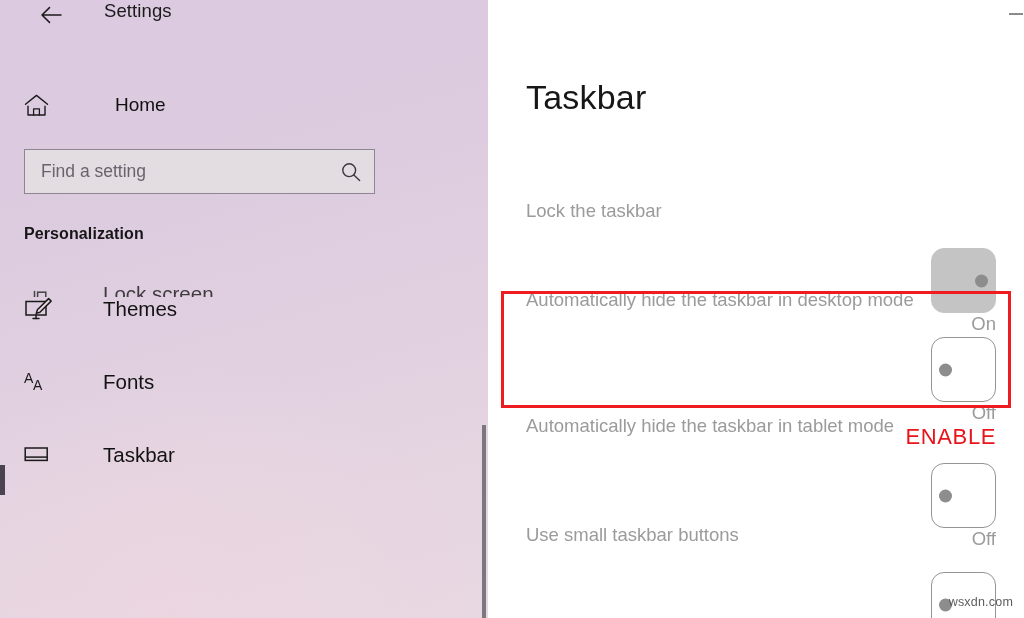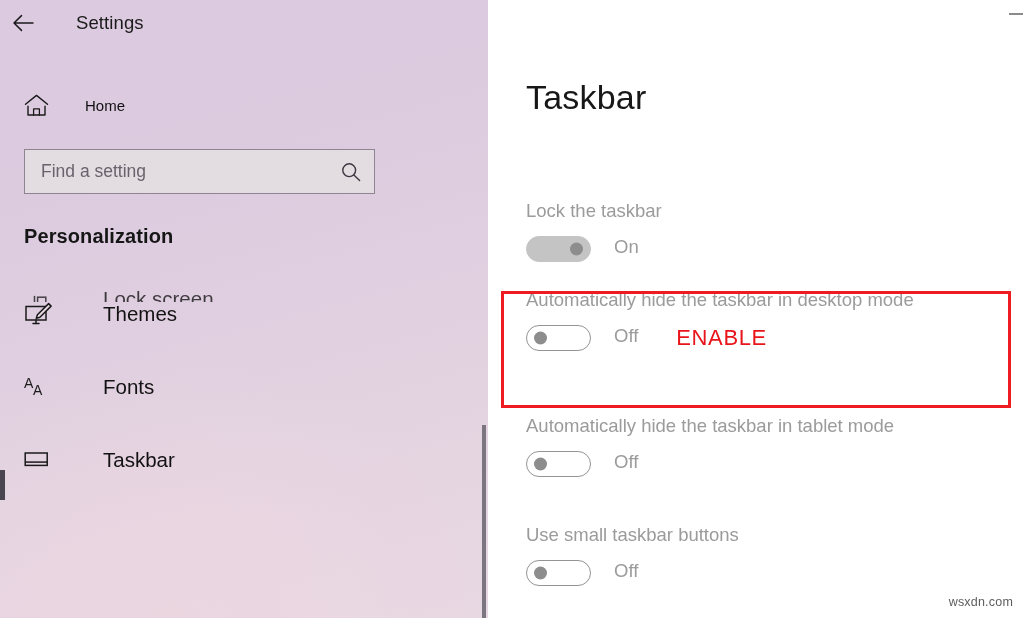--- a/index.html
+++ b/index.html
@@ -31,22 +31,21 @@
     background: radial-gradient(ellipse 90% 60% at 35% 100%, rgba(236,214,224,0.85) 0%, rgba(236,214,224,0) 70%);
     pointer-events: none;
   }
 
   .sb-content { position: relative; z-index: 2; }
 
   
   #titlebar {
     height: 46px;
     display: flex;
-    align-items: center;
-    padding-left: 8px;
+    padding-left: 36px;
   }
   #back-btn {
     width: 30px; height: 30px;
     display: flex; align-items: center; justify-content: center;
     color: #1b1b1b;
   }
   #settings-title {
     margin-left: 38px;
     font-size: 18.5px;
     color: #1a1a1a;
@@ -56,22 +55,22 @@
   
   #home-row {
     display: flex;
     align-items: center;
     padding-left: 24px;
     height: 44px;
     margin-top: 37px;
   }
   #home-row .ic { width: 30px; display:flex; align-items:center; justify-content:flex-start; color:#1a1a1a; }
   #home-label {
-    margin-left: 31px;
-    font-size: 15px;
+    margin-left: 61px;
+    font-size: 19px;
     color: #111;
   }
 
   
   #search-wrap {
     margin: 22px 0 0 24px;
     width: 351px;
     height: 45px;
     background: #e3dce1;
     border: 1.6px solid #8f8494;
@@ -85,21 +84,21 @@
     font-family: "Liberation Sans", sans-serif;
     font-size: 17.5px;
     color: #5d5660;
   }
   #search-input::placeholder { color: #6a636d; opacity: 1; }
   #search-icon { color: #3c3640; display:flex; align-items:center; }
 
   
   #personalization-heading {
     margin: 31px 0 0 24px;
-    font-size: 20px;
+    font-size: 16px;
     font-weight: bold;
     color: #161616;
     letter-spacing: 0.1px;
   }
 
   
   #navlist {
     margin-top: 14px;
     position: relative;
   }
@@ -174,24 +173,25 @@
     letter-spacing: 0.2px;
   }
 
   .setting-group { position: absolute; left: 38px; width: 470px; }
   .setting-label {
     font-size: 18.5px;
     color: #9b9b9b;
     white-space: nowrap;
   }
   .toggle-row {
-    margin-top: 14px;
-    display: flex;
-    align-items: flex-start;
+    margin-top: 26px;
+    display: flex;
+    align-items: flex-end;
     height: 26px;
+    flex-direction: column;
   }
   .switch {
     width: 65px; height: 26px;
     border-radius: 13px;
     position: relative;
     flex: 0 0 65px;
   }
   .switch.off {
     background: #ffffff;
     border: 1.7px solid #949494;

